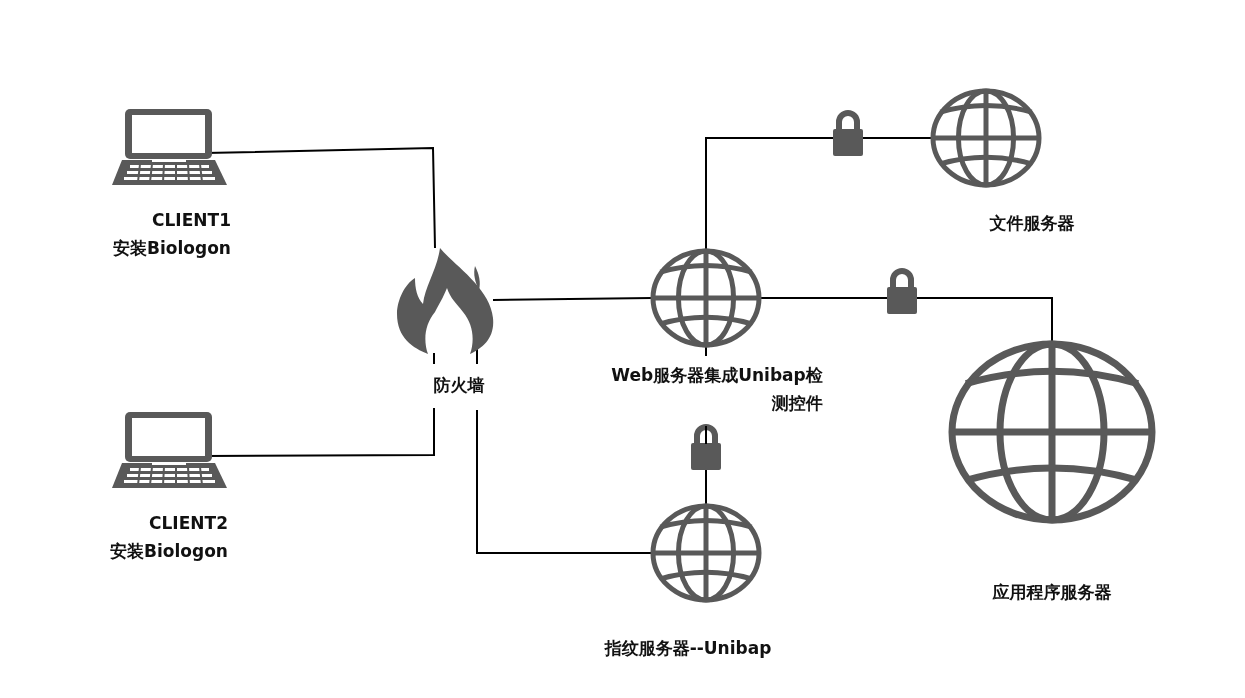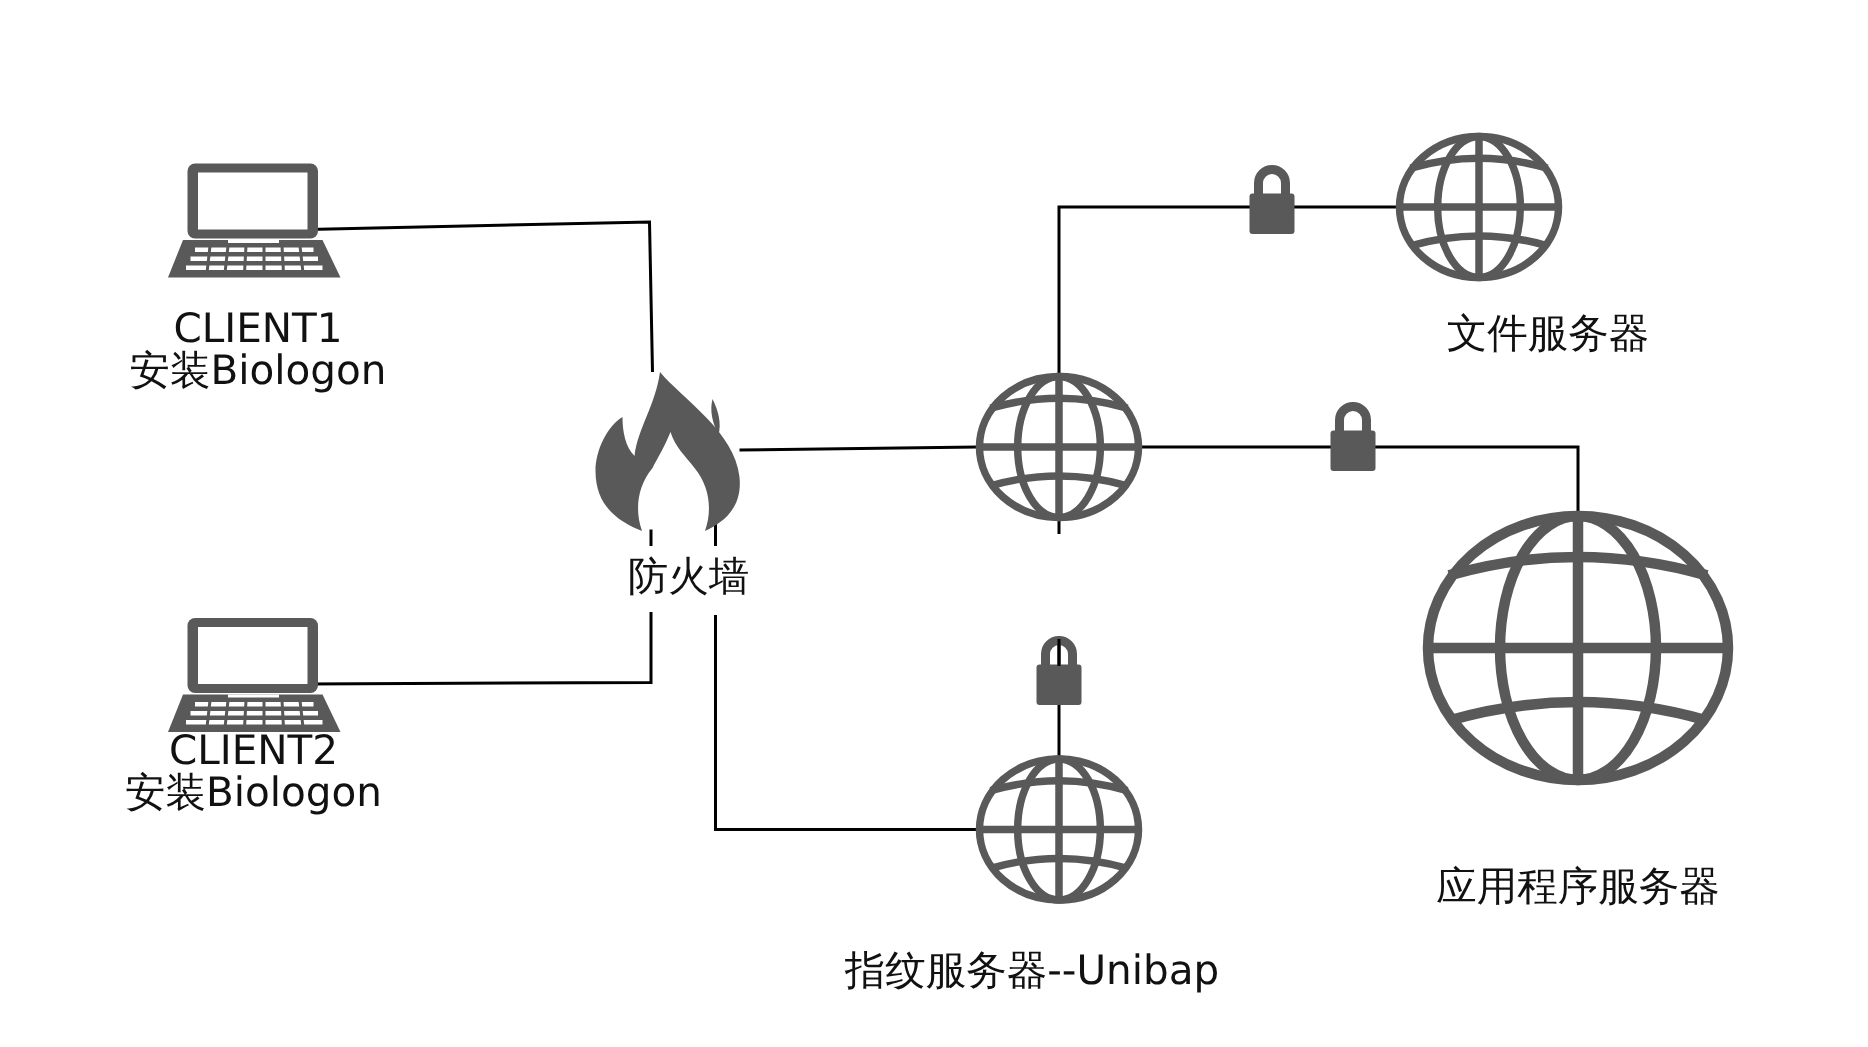--- a/index.html
+++ b/index.html
@@ -1,20 +1,20 @@
 <!DOCTYPE html>
 <html><head>
   <meta charset="utf-8">
   <style>
     html, body { margin: 0; padding: 0; background: #ffffff; }
     body { width: 1245px; height: 698px; position: relative; overflow: hidden;
            font-family: "DejaVu Sans", "Liberation Sans", sans-serif; }
     #canvas { position: absolute; left: 0; top: 0; }
-    .label { position: absolute; color: #111; font-size: 27px; line-height: 28px;
-             text-align: center; white-space: nowrap; transform: translateX(-50%); }
+    .label { position: absolute; color: #111; font-size: 17px; line-height: 28px;
+             text-align: right; white-space: nowrap; transform: translateX(-50%); font-weight: bold; }
   </style>
 </head>
 <body>
 
 <svg id="canvas" width="1245" height="698" viewBox="0 0 1245 698">
 
   <g stroke="#000" stroke-width="2" fill="none">
     <polyline points="205,153 433,148 435,248"></polyline>
     <polyline points="205,456 434,455 434,408"></polyline>
     <line x1="434" y1="353" x2="434" y2="364"></line>
@@ -125,28 +125,30 @@
       <path d="M697 444 V436 A9 9 0 0 1 715 436 V444" fill="none" stroke="#595959" stroke-width="6"></path>
       <rect x="691" y="443" width="30" height="27" rx="2" fill="#595959"></rect>
     </g>
 <line x1="706" y1="426" x2="706" y2="444" stroke="#000" stroke-width="2"></line>
   </svg>
 
 <div class="label" style="left:172px; top:206px;">
   <div>CLIENT1</div>
   <div>安装Biologon</div>
 </div>
-<div class="label" style="left:169px; top:487px;">
+<div class="label" style="left:169px; top:509px;">
   <div>CLIENT2</div>
   <div>安装Biologon</div>
 </div>
 <div class="label" style="left:459px; top:371px;">
   <div>防火墙</div>
 </div>
 <div class="label" style="left:717px; top:361px;">
+  <div>Web服务器集成Unibap检</div>
+  <div>测控件</div>
 </div>
 <div class="label" style="left:1032px; top:209px;">
   <div>文件服务器</div>
 </div>
 <div class="label" style="left:1052px; top:578px;">
   <div>应用程序服务器</div>
 </div>
 <div class="label" style="left:688px; top:634px;">
   <div>指纹服务器--Unibap</div>
 </div>

